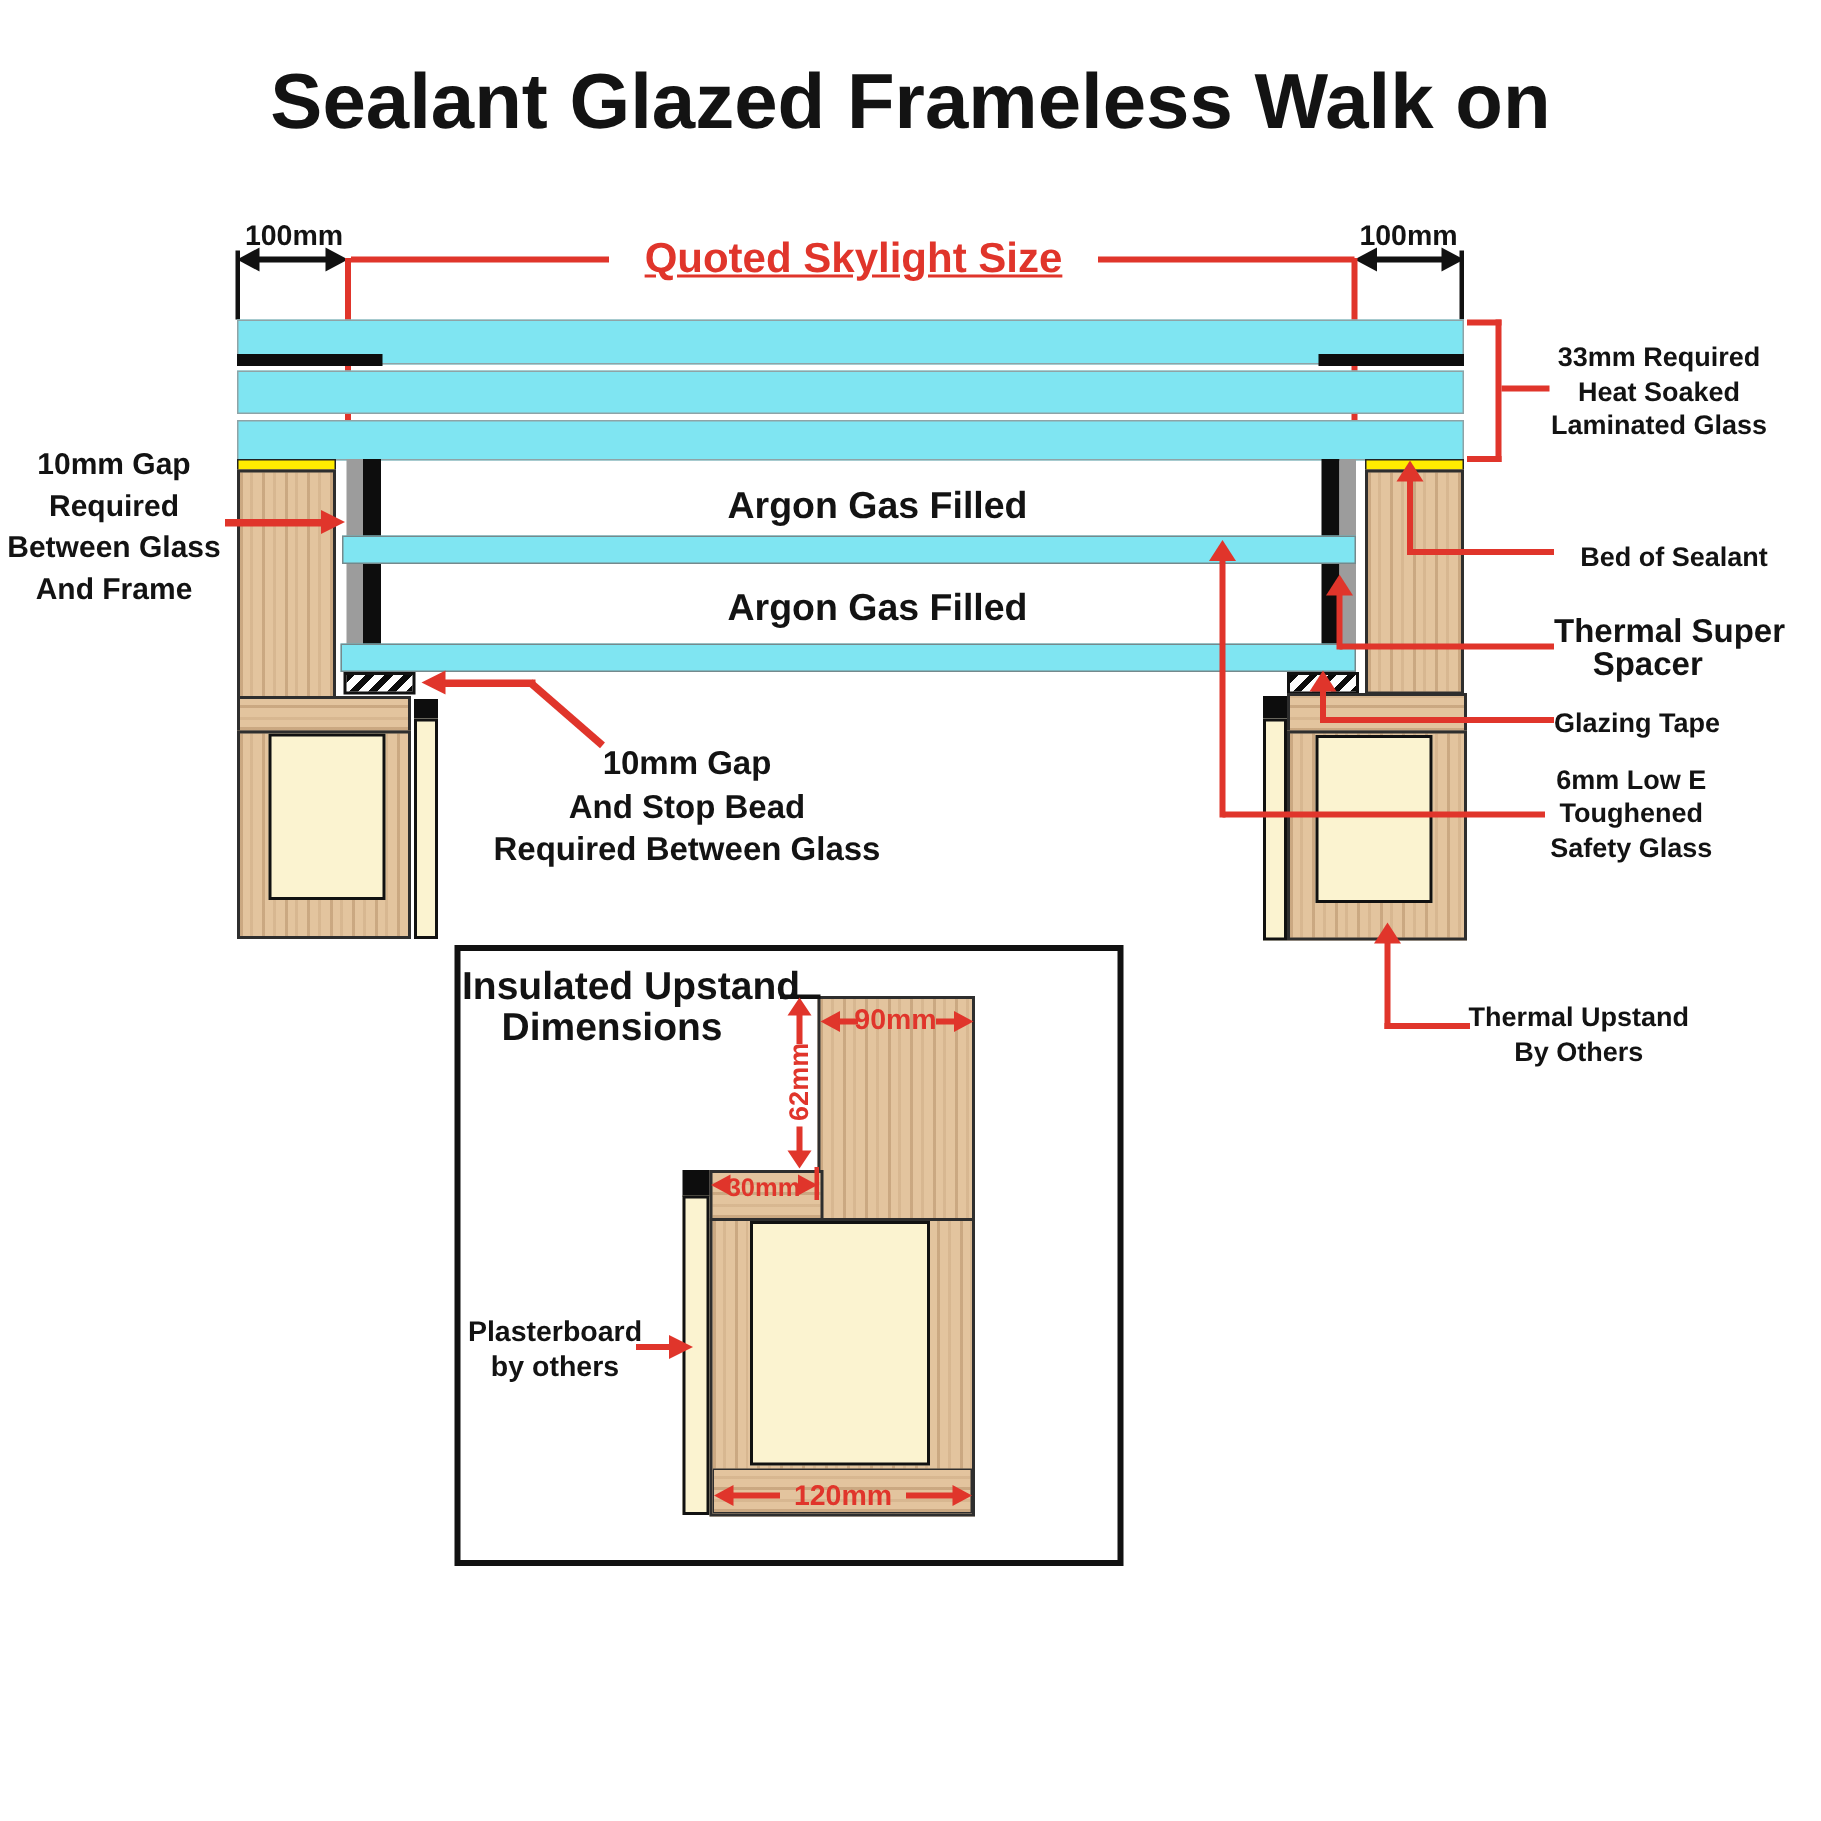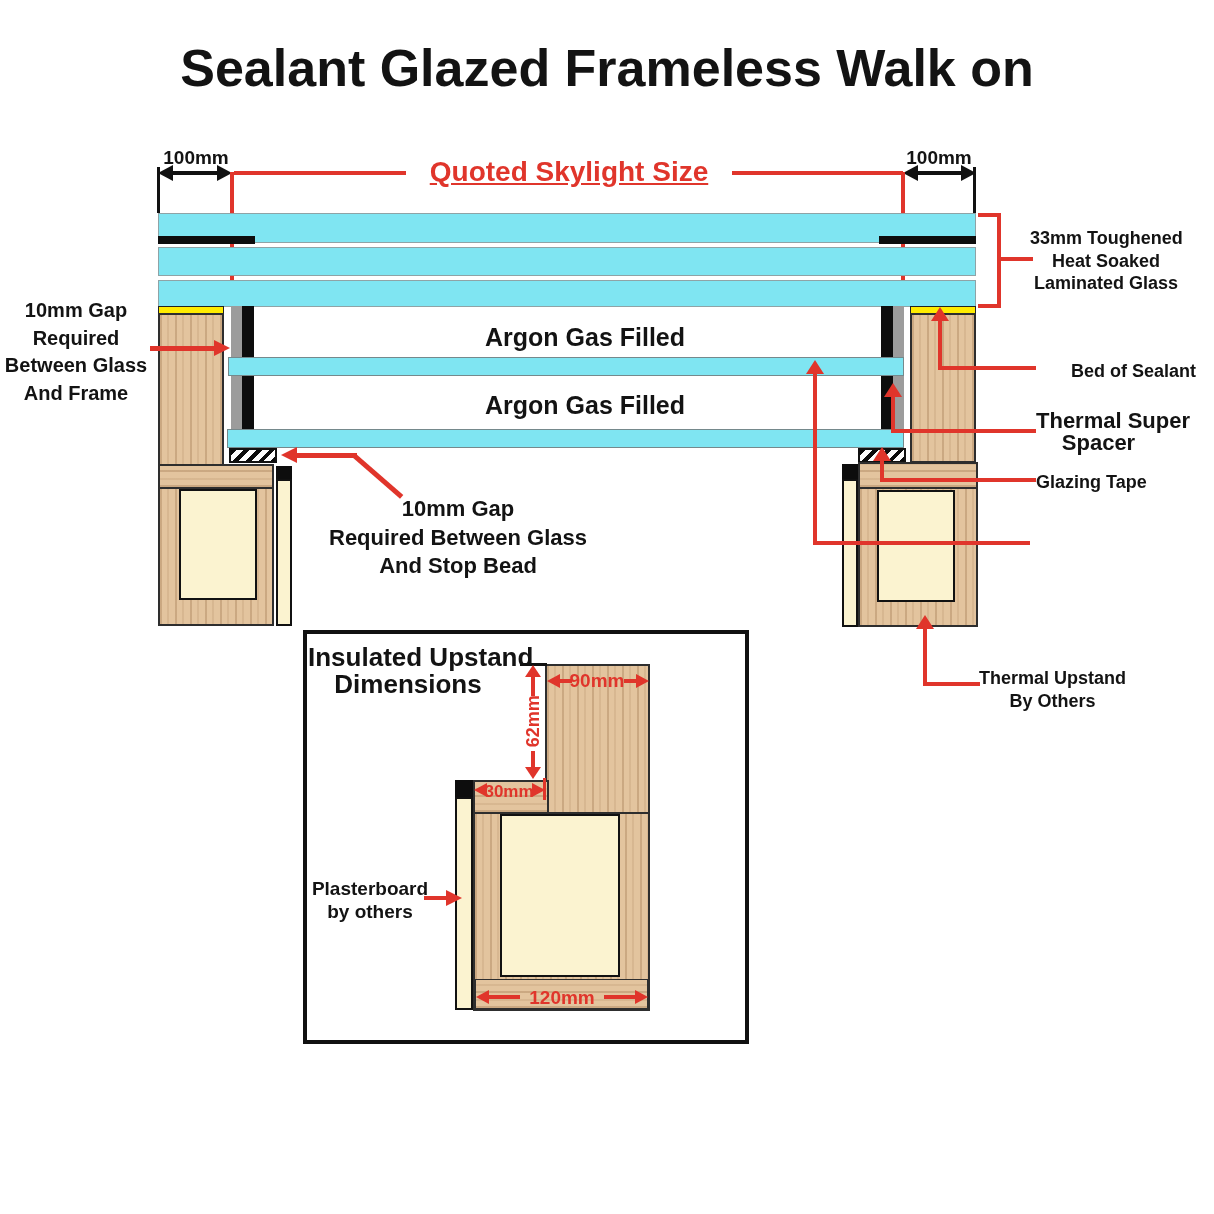--- a/index.html
+++ b/index.html
@@ -110,55 +110,60 @@
     <div>10mm Gap</div>
     <div>Required</div>
     <div>Between Glass</div>
     <div>And Frame</div>
   </div>
   <div class="abs rline" style="left:150px;top:346px;width:66px;height:5px;"></div>
   <div class="ah r" style="left:214px;top:340px;"></div>
 
   <div class="abs txt" style="left:328px;width:260px;top:495px;font-size:22px;line-height:28.6px;">
     <div>10mm Gap</div>
+    <div>And Stop Bead</div>
     <div>Required Between Glass</div>
-    <div>And Stop Bead</div>
   </div>
   <div class="ah l" style="left:281px;top:447px;"></div>
   <div class="abs rline" style="left:295px;top:453px;width:62px;height:5px;"></div>
   <div class="abs rline" style="left:355px;top:453px;width:64px;height:5px;transform:rotate(41deg);transform-origin:0 0;"></div>
 
   <div class="abs rline" style="left:997px;top:213px;width:4px;height:95px;"></div>
   <div class="abs rline" style="left:978px;top:213px;width:23px;height:4px;"></div>
   <div class="abs rline" style="left:978px;top:304px;width:23px;height:4px;"></div>
   <div class="abs rline" style="left:1001px;top:257px;width:32px;height:4px;"></div>
   <div class="abs txt" style="left:1030px;width:152px;top:227px;font-size:18px;line-height:22.5px;">
-    <div>33mm Toughened</div>
+    <div>33mm Required</div>
     <div>Heat Soaked</div>
     <div>Laminated Glass</div>
   </div>
 
-  <div class="abs txt" style="left:1036px;width:160px;top:360px;font-size:18px;text-align:right;">Bed of Sealant</div>
+  <div class="abs txt" style="left:1036px;width:160px;top:360px;font-size:18px;text-align:center;">Bed of Sealant</div>
   <div class="abs rline" style="left:940px;top:366px;width:96px;height:4px;"></div>
   <div class="abs rline" style="left:938px;top:312px;width:4px;height:58px;"></div>
   <div class="ah u" style="left:931px;top:307px;"></div>
 
   <div class="abs txt" style="left:1036px;width:125px;top:410px;font-size:22px;line-height:22.4px;">
     <div>Thermal Super</div>
     <div>Spacer</div>
   </div>
   <div class="abs rline" style="left:893px;top:429px;width:143px;height:4px;"></div>
   <div class="abs rline" style="left:891px;top:388px;width:4px;height:45px;"></div>
   <div class="ah u" style="left:884px;top:383px;"></div>
 
   <div class="abs txt" style="left:1036px;width:140px;top:471px;font-size:18px;text-align:left;">Glazing Tape</div>
   <div class="abs rline" style="left:882px;top:478px;width:154px;height:4px;"></div>
   <div class="abs rline" style="left:880px;top:452px;width:4px;height:30px;"></div>
   <div class="ah u" style="left:873px;top:447px;"></div>
 
+  <div class="abs txt" style="left:1030px;width:115px;top:509px;font-size:18px;line-height:22.4px;">
+    <div>6mm Low E</div>
+    <div>Toughened</div>
+    <div>Safety Glass</div>
+  </div>
   <div class="abs rline" style="left:815px;top:541px;width:215px;height:4px;"></div>
   <div class="abs rline" style="left:813px;top:374px;width:4px;height:171px;"></div>
   <div class="ah u" style="left:806px;top:360px;"></div>
 
   <div class="abs txt" style="left:970px;width:165px;top:667px;font-size:18px;line-height:23px;">
     <div>Thermal Upstand</div>
     <div>By Others</div>
   </div>
   <div class="abs rline" style="left:923px;top:620px;width:4px;height:66px;"></div>
   <div class="abs rline" style="left:923px;top:682px;width:57px;height:4px;"></div>

